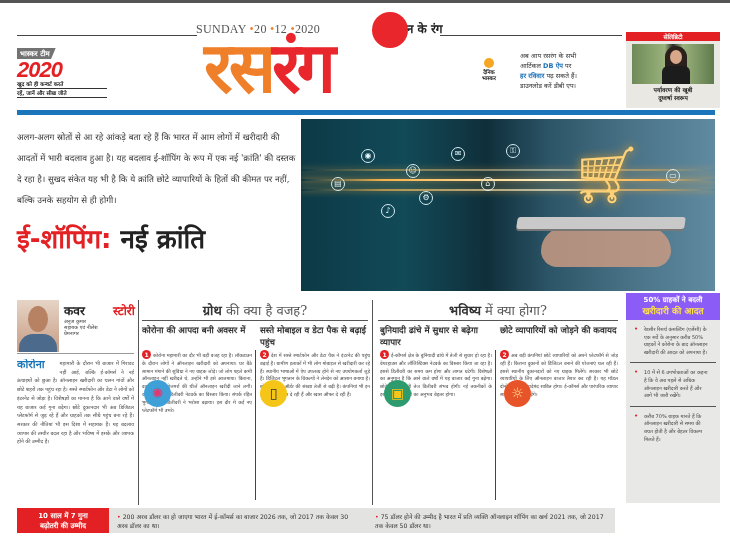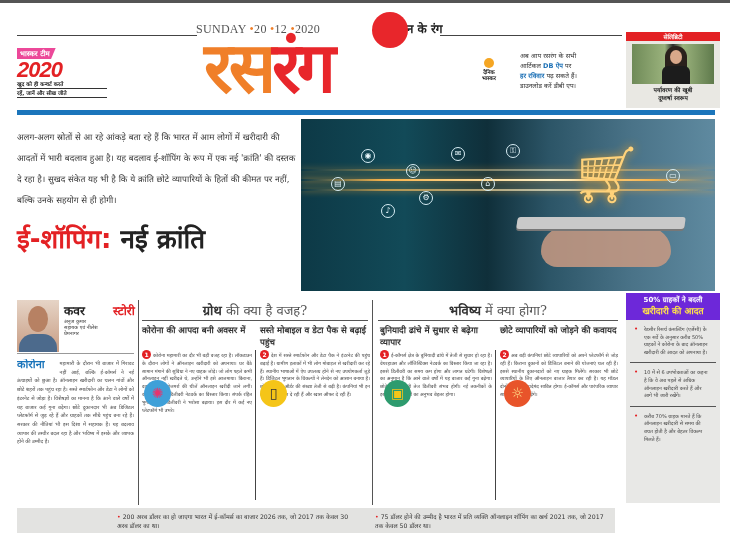--- a/index.html
+++ b/index.html
@@ -1,20 +1,20 @@
 <!DOCTYPE html>
 <html><head>
 <meta charset="utf-8">
 <style>
   * { box-sizing: border-box; margin: 0; padding: 0; }
   body { width: 730px; height: 548px; background: #fff; font-family: "DejaVu Sans", sans-serif; position: relative; overflow: hidden; color: #222; }
   .topline { position:absolute; left:0; top:0; width:730px; height:3px; background:#555; }
   
   .promo-left { position:absolute; left:17px; top:41px; width:90px; }
-  .promo-tag { display:inline-block; background:#ec4899; color:#fff; font-size:7px; font-weight:bold; padding:1px 6px 1px 3px; clip-path: polygon(0 0,100% 0,88% 100%,0 100%); }
+  .promo-tag { display:inline-block; background:#737373; color:#fff; font-size:7px; font-weight:bold; padding:1px 6px 1px 3px; clip-path: polygon(0 0,100% 0,88% 100%,0 100%); }
   .promo-year { font-family:"Liberation Sans",sans-serif; font-weight:900; color:#e32124; font-size:22px; line-height:20px; font-style:italic; letter-spacing:-1px; }
   .promo-line { font-size:5.5px; color:#222; border-bottom:1px solid #333; line-height:8px; font-weight:bold; }
   .rule-left { position:absolute; left:17px; top:35px; width:180px; height:1px; background:#444; }
   .rule-right { position:absolute; left:440px; top:35px; width:182px; height:1px; background:#444; }
   
   .date { position:absolute; left:196px; top:22px; font-family:"Liberation Serif",serif; font-size:12px; color:#555; letter-spacing:0.3px; }
   .date .dot { color:#f07f29; }
   .tagline { position:absolute; left:388px; top:20px; font-size:12px; font-weight:bold; color:#222; }
   .masthead { position:absolute; left:204px; top:28px; height:80px; font-size:70px; font-weight:bold; line-height:80px; letter-spacing:-4px; font-family:"DejaVu Sans",sans-serif; }
   .masthead .m1 { color:#f07f29; }
@@ -61,21 +61,21 @@
   .vline { position:absolute; width:1px; background:#555; }
   
   .sec-head { position:absolute; font-size:13px; color:#555; font-family:"DejaVu Serif",serif; border-bottom:1px solid #555; text-align:center; line-height:18px; }
   .sec-head b { color:#333; font-weight:bold; }
   .col-title { position:absolute; font-size:8.6px; font-weight:bold; color:#333; line-height:12px; }
   .col-body { position:absolute; font-size:4.8px; line-height:7.8px; color:#444; text-align:justify; overflow:hidden; }
   .num { display:inline-block; width:9px; height:9px; border-radius:50%; background:#e32124; color:#fff; font-size:6px; text-align:center; line-height:9px; margin-right:2px; font-weight:bold; }
   .icon-disc { position:absolute; width:27px; height:27px; border-radius:50%; text-align:center; line-height:27px; font-size:14px; }
   
   .side { position:absolute; left:626px; top:293px; width:94px; height:210px; background:#e8e8e6; }
-  .side-head { background:#6d28d9; color:#fff; text-align:center; padding:3px 2px; }
+  .side-head { background:#8b5cf6; color:#fff; text-align:center; padding:3px 2px; }
   .side-head .l1 { font-size:7px; font-weight:bold; line-height:9px; }
   .side-head .l2 { font-size:9px; font-weight:bold; line-height:12px; color:#ffe14a; }
   .side-item { font-size:5px; line-height:7.6px; color:#444; padding:6px 6px 6px 14px; position:relative; border-bottom:1px solid #555; margin: 0 4px; }
   .side-item::before { content:"•"; color:#e32124; position:absolute; left:4px; top:6px; font-size:7px; }
   .side-item.last { border-bottom:none; }
   
   .bottom { position:absolute; left:17px; top:508px; width:598px; height:25px; background:#e3e3e1; }
   .bottom-red { position:absolute; left:0; top:0; width:92px; height:25px; background:#e32124; color:#fff; font-size:7px; font-weight:bold; text-align:center; line-height:10px; padding-top:3px; }
   .bottom-fact { position:absolute; top:4px; font-size:6.2px; line-height:9px; color:#333; }
   .bottom-fact .dot { color:#e32124; }
@@ -215,19 +215,23 @@
   <div class="side-head">
     <div class="l1">50% ग्राहकों ने बदली</div>
     <div class="l2">खरीदारी की आदत</div>
   </div>
   <div class="side-item">रेडसीर रिसर्च कंसल्टिंग (एजेंसी) के एक सर्वे के अनुसार करीब 50% ग्राहकों ने कोरोना के बाद ऑनलाइन खरीदारी की आदत को अपनाया है।</div>
   <div class="side-item">10 में से 6 उपभोक्ताओं का कहना है कि वे अब पहले से अधिक ऑनलाइन खरीदारी करते हैं और आगे भी जारी रखेंगे।</div>
   <div class="side-item last">करीब 70% ग्राहक मानते हैं कि ऑनलाइन खरीदारी से समय की बचत होती है और बेहतर विकल्प मिलते हैं।</div>
 </div>
 
 <div class="bottom">
+  <div class="bottom-red">
+    <div>10 साल में 7 गुना</div>
+    <div>बढ़ोतरी की उम्मीद</div>
+  </div>
   <div class="bottom-fact" style="left:100px;width:235px">
     <span class="dot">•</span> <span>200 अरब डॉलर का हो जाएगा भारत में ई-कॉमर्स का बाजार 2026 तक, जो 2017 तक केवल 30 अरब डॉलर का था।</span>
   </div>
   <div class="bottom-fact" style="left:358px;width:235px">
     <span class="dot">•</span> <span>75 डॉलर होने की उम्मीद है भारत में प्रति व्यक्ति ऑनलाइन शॉपिंग का खर्च 2021 तक, जो 2017 तक केवल 50 डॉलर था।</span>
   </div>
 </div>
 
 </body></html>

